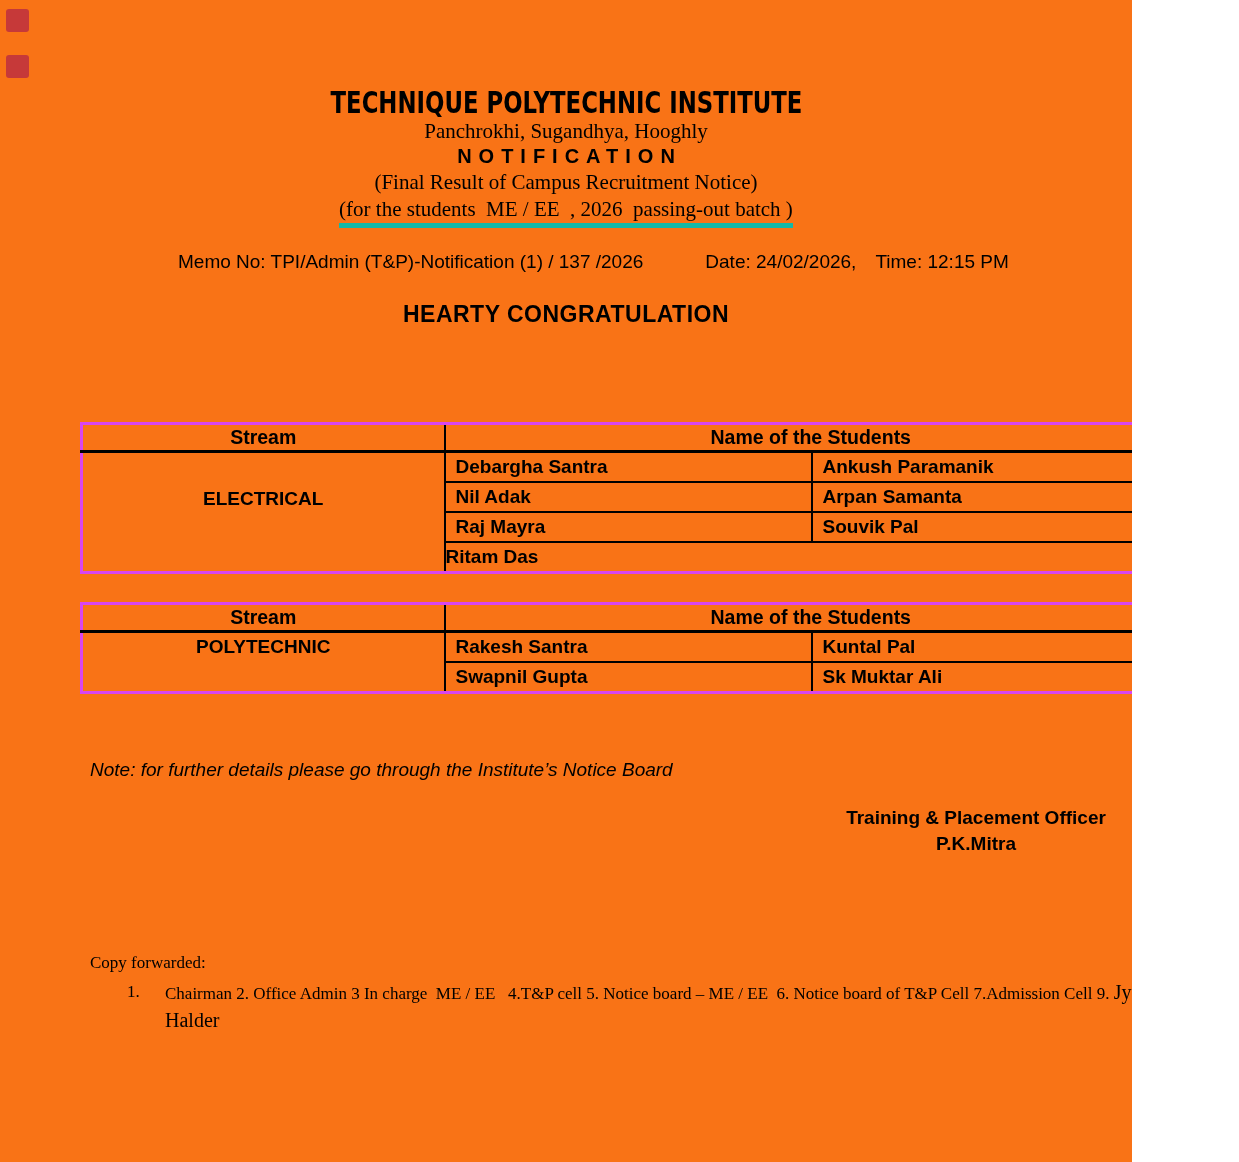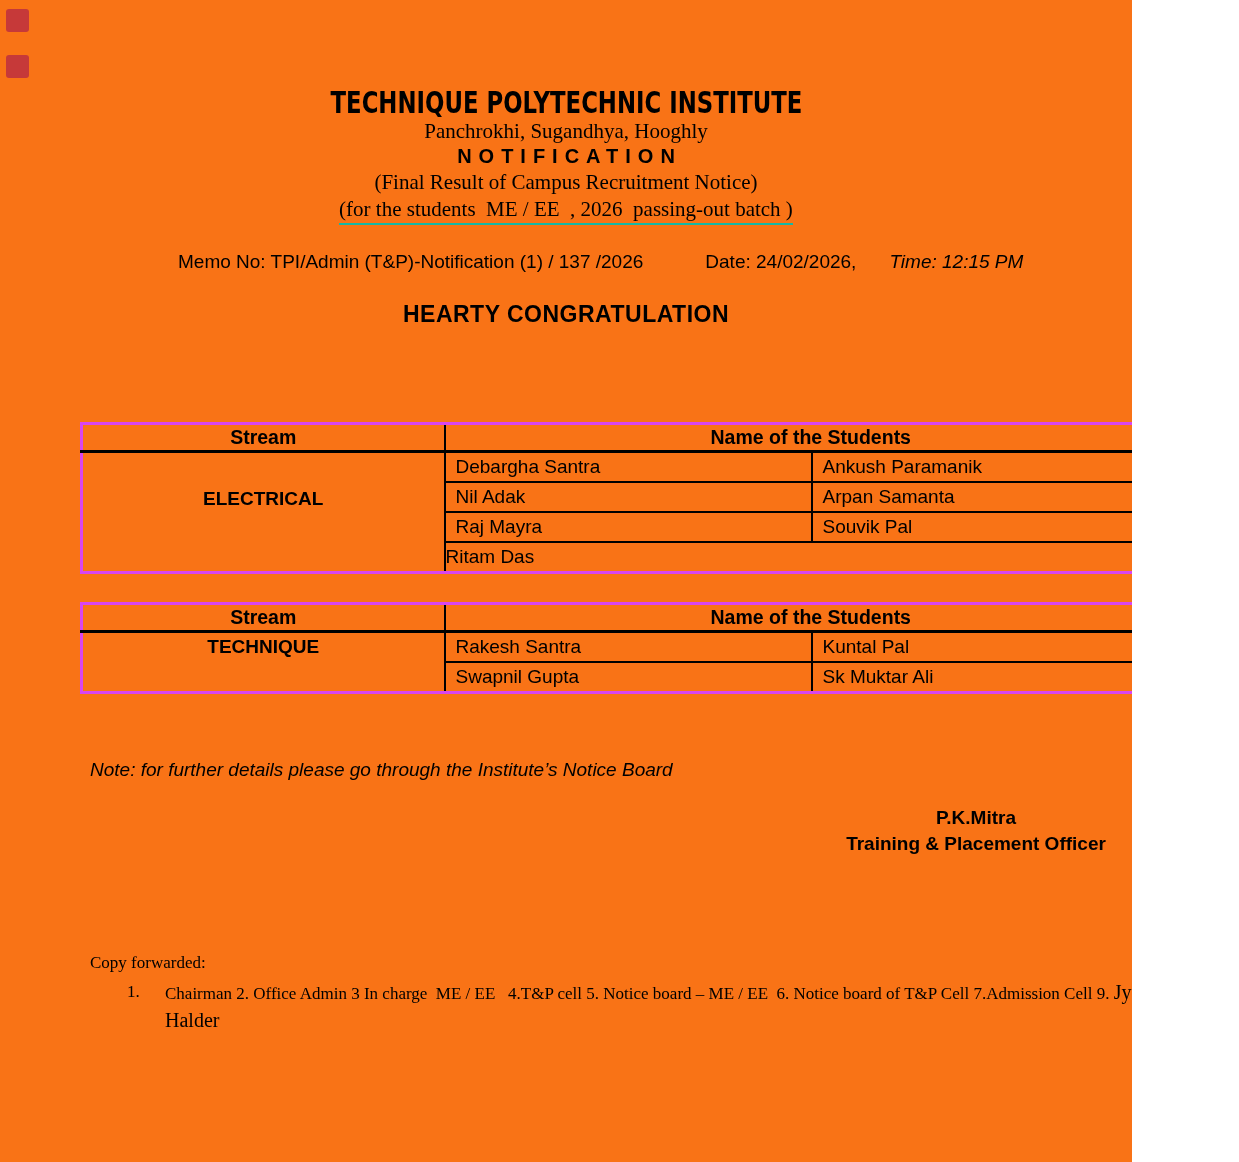--- a/index.html
+++ b/index.html
@@ -62,36 +62,36 @@
     line-height: 26px;
   }
   .subtitle2 {
     font-family: "Liberation Serif", serif;
     font-size: 21px;
     line-height: 24px;
     margin-top: 2px;
   }
   .subtitle2 .underlined {
     display: inline-block;
-    border-bottom: 2px solid #14b8a6;
+    border-bottom: 5px solid #14b8a6;
     padding-bottom: 2px;
     white-space: pre-wrap;
   }
 
   
   .memo-row {
     position: absolute;
     left: 178px;
     top: 251px;
     display: flex;
     font-size: 19px;
     white-space: pre;
   }
   .memo-date { margin-left: 62px; }
-  .memo-time { margin-left: 33px; font-style: italic; }
+  .memo-time { margin-left: 19px; }
 
   
   .main-heading {
     position: absolute;
     left: 0; right: 0;
     top: 301px;
     text-align: center;
     font-weight: bold;
     font-size: 23px;
     letter-spacing: 0.5px;
@@ -125,20 +125,21 @@
     font-size: 19.5px;
     text-align: center;
     height: 25px;
     padding: 0;
   }
   .doc-table td {
     height: 28px;
     padding: 0 0 0 10px;
     vertical-align: middle;
     text-align: left;
+    font-weight: bold;
   }
   .col-stream { width: 363px; }
   .col-n1 { width: 367px; }
   .col-n2 { width: 366px; }
   .stream-cell {
     font-weight: bold;
     text-align: center !important;
     padding: 0 !important;
   }
   .t1 .stream-cell { vertical-align: middle; padding-bottom: 26px !important; }
@@ -251,36 +252,36 @@
       <col class="col-stream">
         <col class="col-n1">
         <col class="col-n2">
     </colgroup>
     <tbody>
       <tr>
         <th>Stream</th>
         <th colspan="2">Name of the Students</th>
       </tr>
       <tr>
-        <td rowspan="2" class="stream-cell">TECHNIQUE</td>
+        <td rowspan="2" class="stream-cell">POLYTECHNIC</td>
         <td>Rakesh Santra</td>
         <td>Kuntal Pal</td>
       </tr>
       <tr>
         <td>Swapnil Gupta</td>
         <td>Sk Muktar Ali</td>
       </tr>
     </tbody>
   </table>
 
   <div class="note-line">Note: for further details please go through the Institute’s Notice Board</div>
 
   <div class="signature-block">
+    <div>Training &amp; Placement Officer</div>
     <div>P.K.Mitra</div>
-    <div>Training &amp; Placement Officer</div>
   </div>
 
   <div class="copy-label">Copy forwarded:</div>
   <div class="copy-item">
     <span class="copy-num">1.</span>
     <span class="copy-text"><span>Chairman 2. Office Admin 3 In charge  ME / EE   4.T&amp;P cell 5. Notice board – ME / EE  6. Notice board of T&amp;P Cell 7.Admission Cell 9.</span> <span class="copy-highlight">Jyoti Halder</span></span>
   </div>
 
 </div>
 

